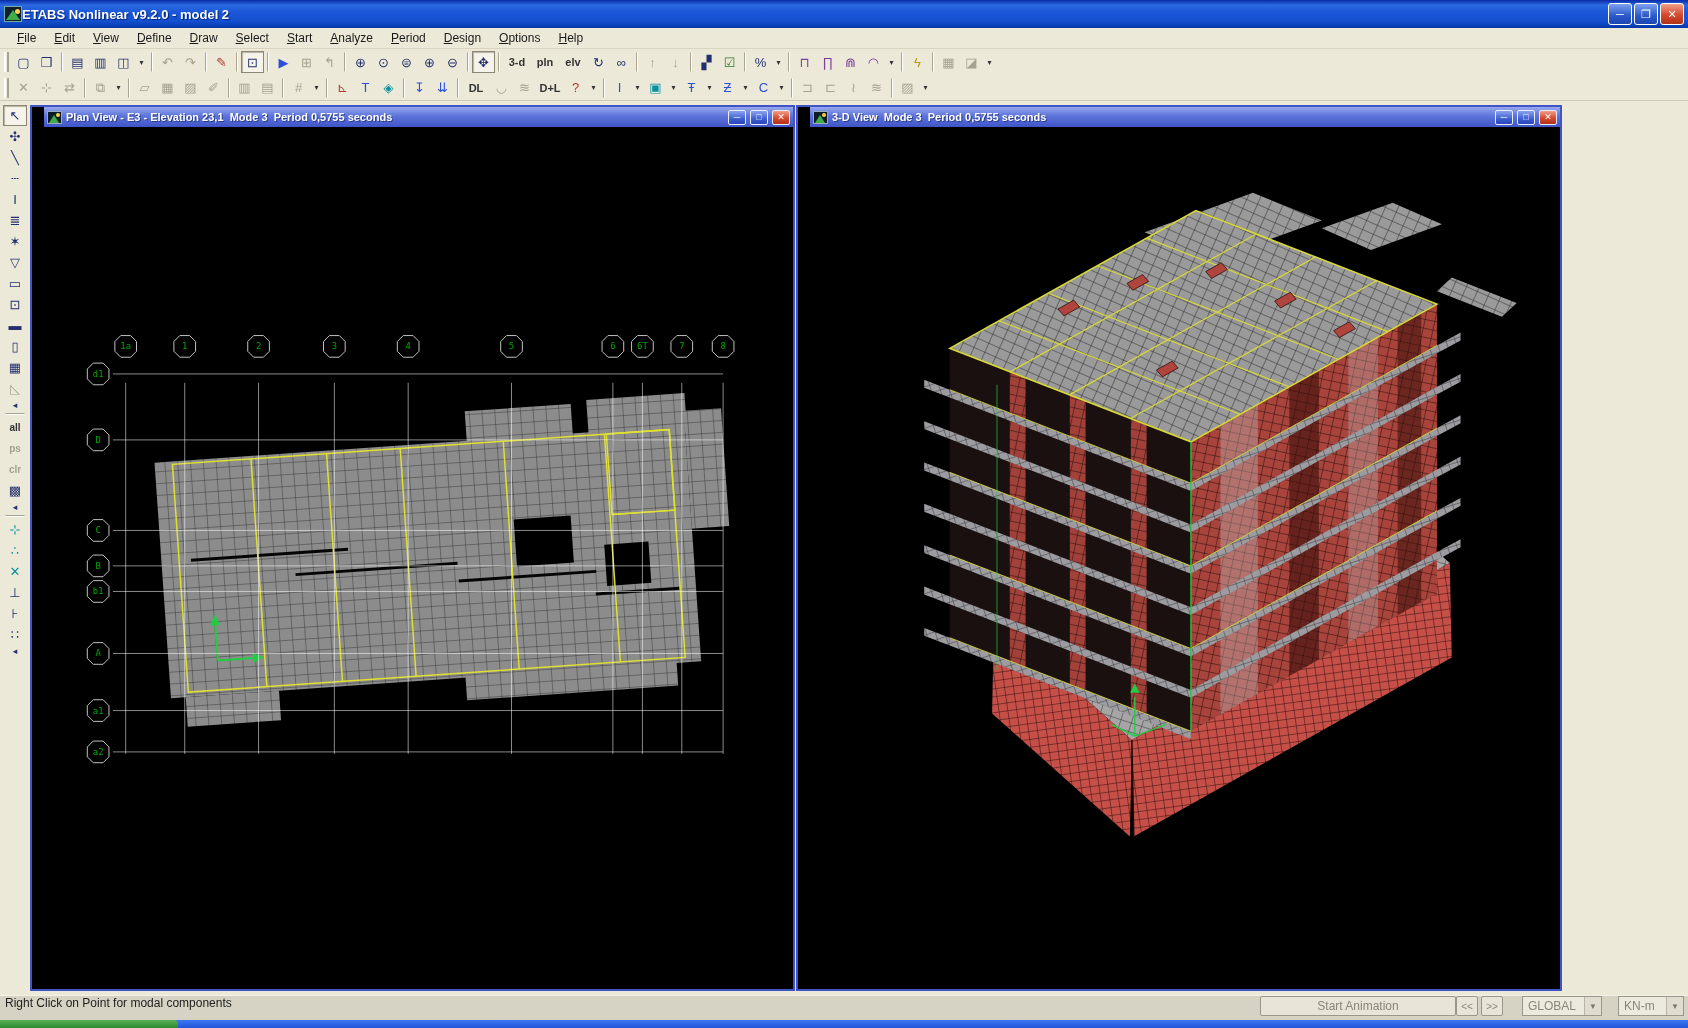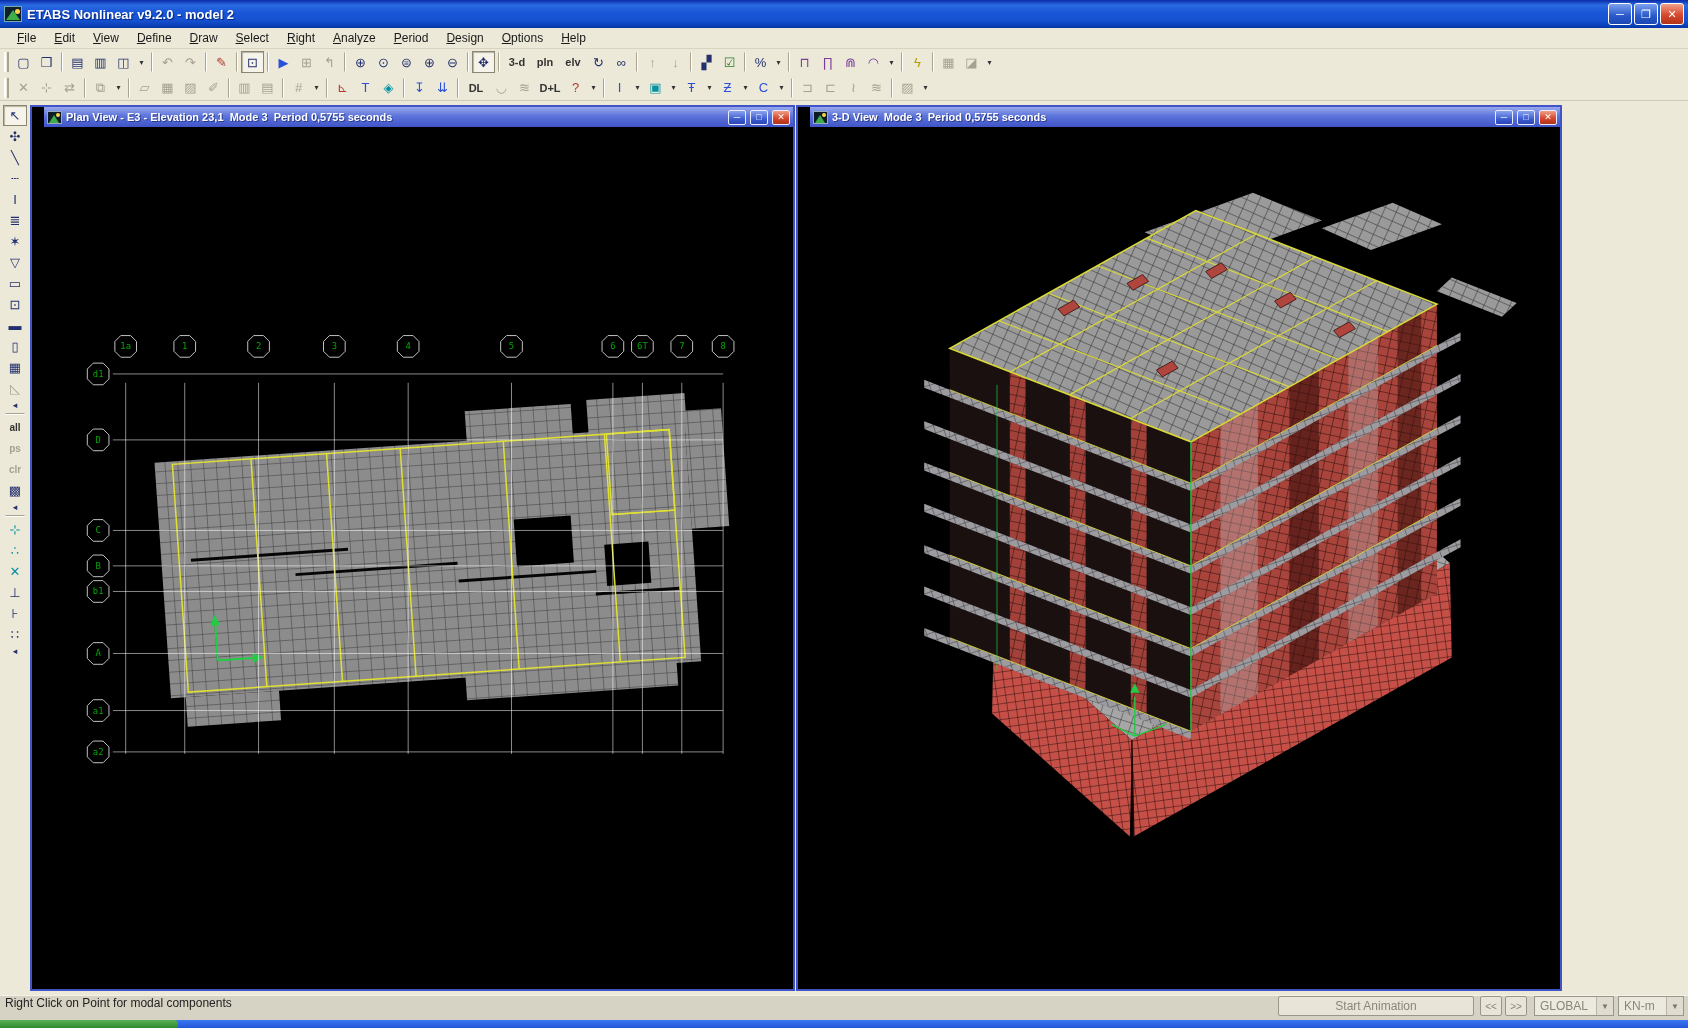--- a/index.html
+++ b/index.html
@@ -4,21 +4,21 @@
 <style>
   * { margin:0; padding:0; box-sizing:border-box; }
   html,body { width:1688px; height:1028px; overflow:hidden; background:#ece9d8;
     font-family:"Liberation Sans", sans-serif; }
   #app { position:absolute; inset:0; }
 
   
   .titlebar { position:absolute; left:0; top:0; width:1688px; height:28px;
     background:linear-gradient(180deg,#0a2aa8 0%,#2a6ae0 18%,#1a56d8 45%,#1550d0 75%,#0536a8 100%);
     display:flex; align-items:center; padding:0 4px; }
-  .titlebar .apptitle { color:#fff; font-weight:bold; font-size:13px; text-shadow:1px 1px 1px #01247a; margin-left:5px; flex:1; }
+  .titlebar .apptitle { color:#fff; font-weight:bold; font-size:13px; text-shadow:1px 1px 1px #01247a; flex:1; }
   .appicon { width:18px; height:16px; background:#10202a; border:1px solid #7aa; position:relative; overflow:hidden; }
   .appicon:before { content:""; position:absolute; left:1px; bottom:1px; border-left:7px solid transparent; border-right:7px solid transparent; border-bottom:10px solid #3fae4a; }
   .appicon:after { content:""; position:absolute; right:1px; top:2px; width:5px; height:5px; background:#ffd24a; border-radius:50%; }
   .winbtns { display:flex; gap:2px; }
   .winbtn { width:24px; height:22px; border-radius:3px; border:1px solid #fff;
     background:linear-gradient(180deg,#7ba0f0,#2a59c8 60%,#1c46b4); color:#fff; font-size:11px;
     display:flex; align-items:center; justify-content:center; }
   .winbtn.close { background:linear-gradient(180deg,#f0a088,#d6492f 55%,#b03318); }
 
   
@@ -67,24 +67,24 @@
   .cbtn.close { background:linear-gradient(180deg,#f0a088,#d6492f 55%,#b03318); }
   .cclient { width:100%; height:862px; background:#000; }
   svg text { font-family:"DejaVu Sans Mono","Liberation Mono",monospace; }
 
   
   .statusbar { position:absolute; left:0; top:995px; width:1688px; height:25px; background:#d6d2c4;
     border-top:1px solid #f4f2e8; display:flex; align-items:flex-start; font-size:12px; color:#222; }
   .statushint { margin-left:5px; flex:1; }
   .sbtn { height:20px; border:1px solid #9a968a; border-radius:2px; background:#e8e5d8;
     color:#8a8678; display:flex; align-items:center; justify-content:center; font-size:12px; }
-  .sbtn.anim { width:196px; margin-right:6px; }
+  .sbtn.anim { width:196px; }
   .sbtn.nav { width:22px; margin-right:3px; font-size:10px; }
   .sselect { height:20px; border:1px solid #9a968a; background:#eceadf; color:#8a8678;
-    display:flex; align-items:center; font-size:12px; padding-left:5px; margin-left:4px; position:relative; }
+    display:flex; align-items:center; font-size:12px; padding-left:5px; margin-left:16px; position:relative; }
   .sselect .dd { margin-left:auto; width:17px; height:100%; border-left:1px solid #b8b4a6;
     background:#e0ddd0; display:flex; align-items:center; justify-content:center; font-size:8px; color:#7a766a; }
   .sselect.cs { width:80px; } .sselect.un { width:66px; margin-right:4px; }
   .taskbar { position:absolute; left:0; top:1020px; width:1688px; height:8px;
     background:linear-gradient(180deg,#3a78f2,#2456d8); }
   .startfrag { position:absolute; left:0; top:0; width:178px; height:8px;
     background:linear-gradient(180deg,#58b158,#2e8a2e); border-radius:0 4px 0 0; }
 </style>
 </head>
 <body>
@@ -107,21 +107,21 @@
     </div>
   </div>
 
   <div class="menubar">
     <span class="mitem">File</span>
       <span class="mitem">Edit</span>
       <span class="mitem">View</span>
       <span class="mitem">Define</span>
       <span class="mitem">Draw</span>
       <span class="mitem">Select</span>
-      <span class="mitem">Right</span>
+      <span class="mitem">Start</span>
       <span class="mitem">Analyze</span>
       <span class="mitem">Period</span>
       <span class="mitem">Design</span>
       <span class="mitem">Options</span>
       <span class="mitem">Help</span>
   </div>
 
   <div class="toolbar tb1">
     <div class="thandle"></div>
     <span class="tbtn">

